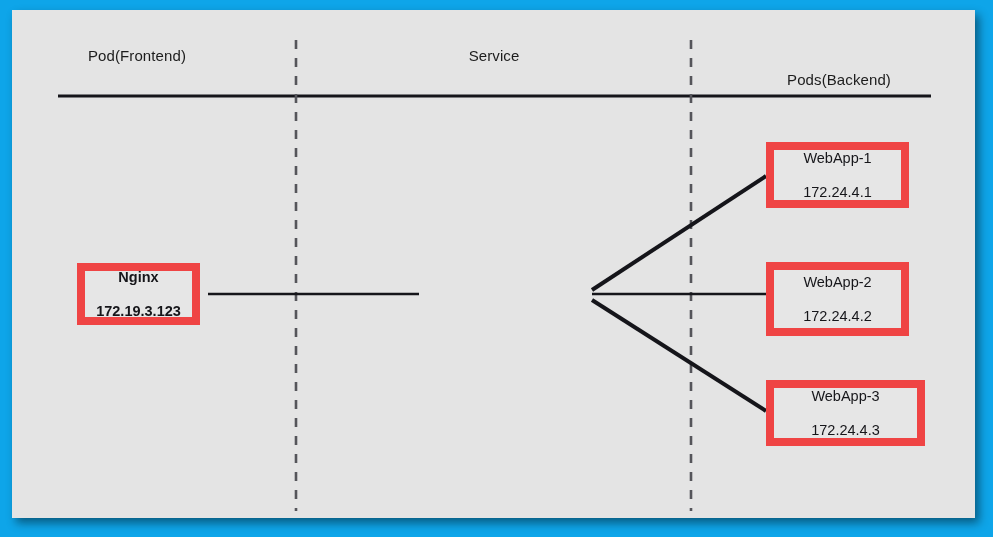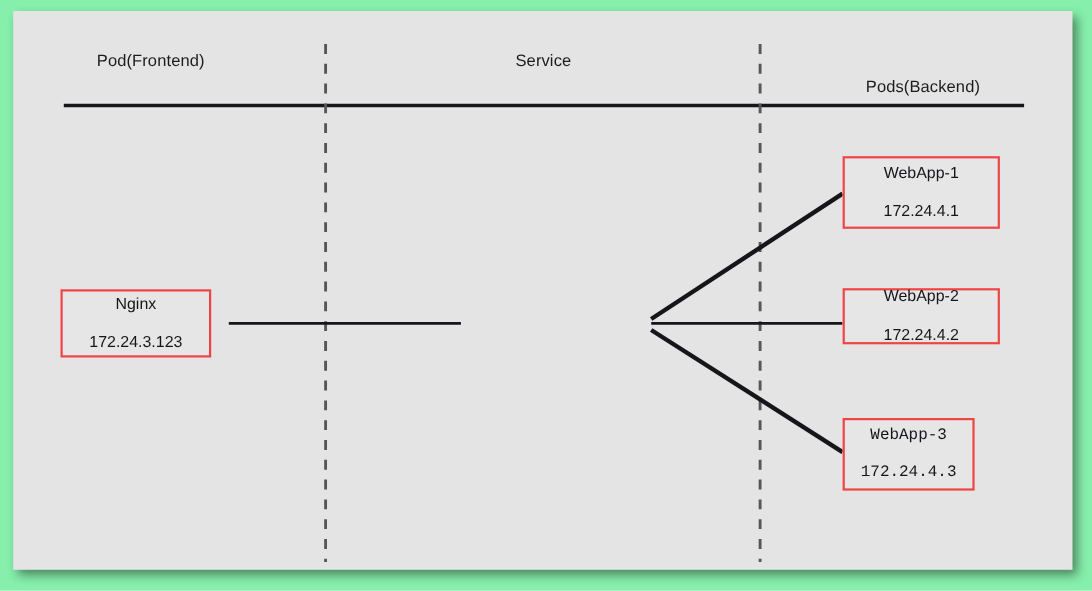--- a/index.html
+++ b/index.html
@@ -11,21 +11,21 @@
     width: 993px;
     height: 537px;
     overflow: hidden;
     font-family: "Liberation Sans", sans-serif;
   }
 
   #diagram-root {
     position: relative;
     width: 993px;
     height: 537px;
-    background: #86efac;
+    background: #0ea5e9;
   }
 
   
   .canvas {
     position: absolute;
     left: 12px;
     top: 10px;
     width: 963px;
     height: 508px;
     background: #e4e4e4;
@@ -51,21 +51,21 @@
     white-space: nowrap;
     transform: translateX(-50%);
     text-align: center;
   }
 
   
   .node {
     position: absolute;
     box-sizing: border-box;
     background: #e6e6e6;
-    border: 2px solid #ef4444;
+    border: 8px solid #ef4444;
     display: flex;
     flex-direction: column;
     align-items: center;
     justify-content: center;
     line-height: 1.25;
   }
   .node .node-title {
     font-size: 14.5px;
     color: #16161a;
     white-space: nowrap;
@@ -100,34 +100,34 @@
 
     <line x1="592" y1="300" x2="766" y2="411" stroke="#15151a" stroke-width="4"></line>
   </svg>
 
   <div class="col-label" style="left:137px; top:47px;">Pod(Frontend)</div>
 
   <div class="col-label" style="left:494px; top:47px;text-align:right;">Service</div>
 
   <div class="col-label" style="left:839px; top:47px;margin-top:24px;">Pods(Backend)</div>
 
-  <div class="node" style="left:55px; top:263px; width:137px; height:62px;">
+  <div class="node" style="left:77px; top:263px; width:123px; height:62px;font-weight:bold;">
     <span class="node-title">Nginx</span>
-    <span class="node-addr">172.24.3.123</span>
+    <span class="node-addr">172.19.3.123</span>
   </div>
 
 
   <div class="node" style="left:766px; top:142px; width:143px; height:66px;">
     <span class="node-title">WebApp-1</span>
     <span class="node-addr">172.24.4.1</span>
   </div>
 
-  <div class="node" style="left:766px; top:262px; width:143px; height:51px;">
+  <div class="node" style="left:766px; top:262px; width:143px; height:74px;">
     <span class="node-title">WebApp-2</span>
     <span class="node-addr">172.24.4.2</span>
   </div>
 
-  <div class="node" style="left:766px; top:380px; width:120px; height:66px;font-family:Liberation Mono, monospace;">
+  <div class="node" style="left:766px; top:380px; width:159px; height:66px;">
     <span class="node-title">WebApp-3</span>
     <span class="node-addr">172.24.4.3</span>
   </div>
 
 </div>
 
 </body></html>

